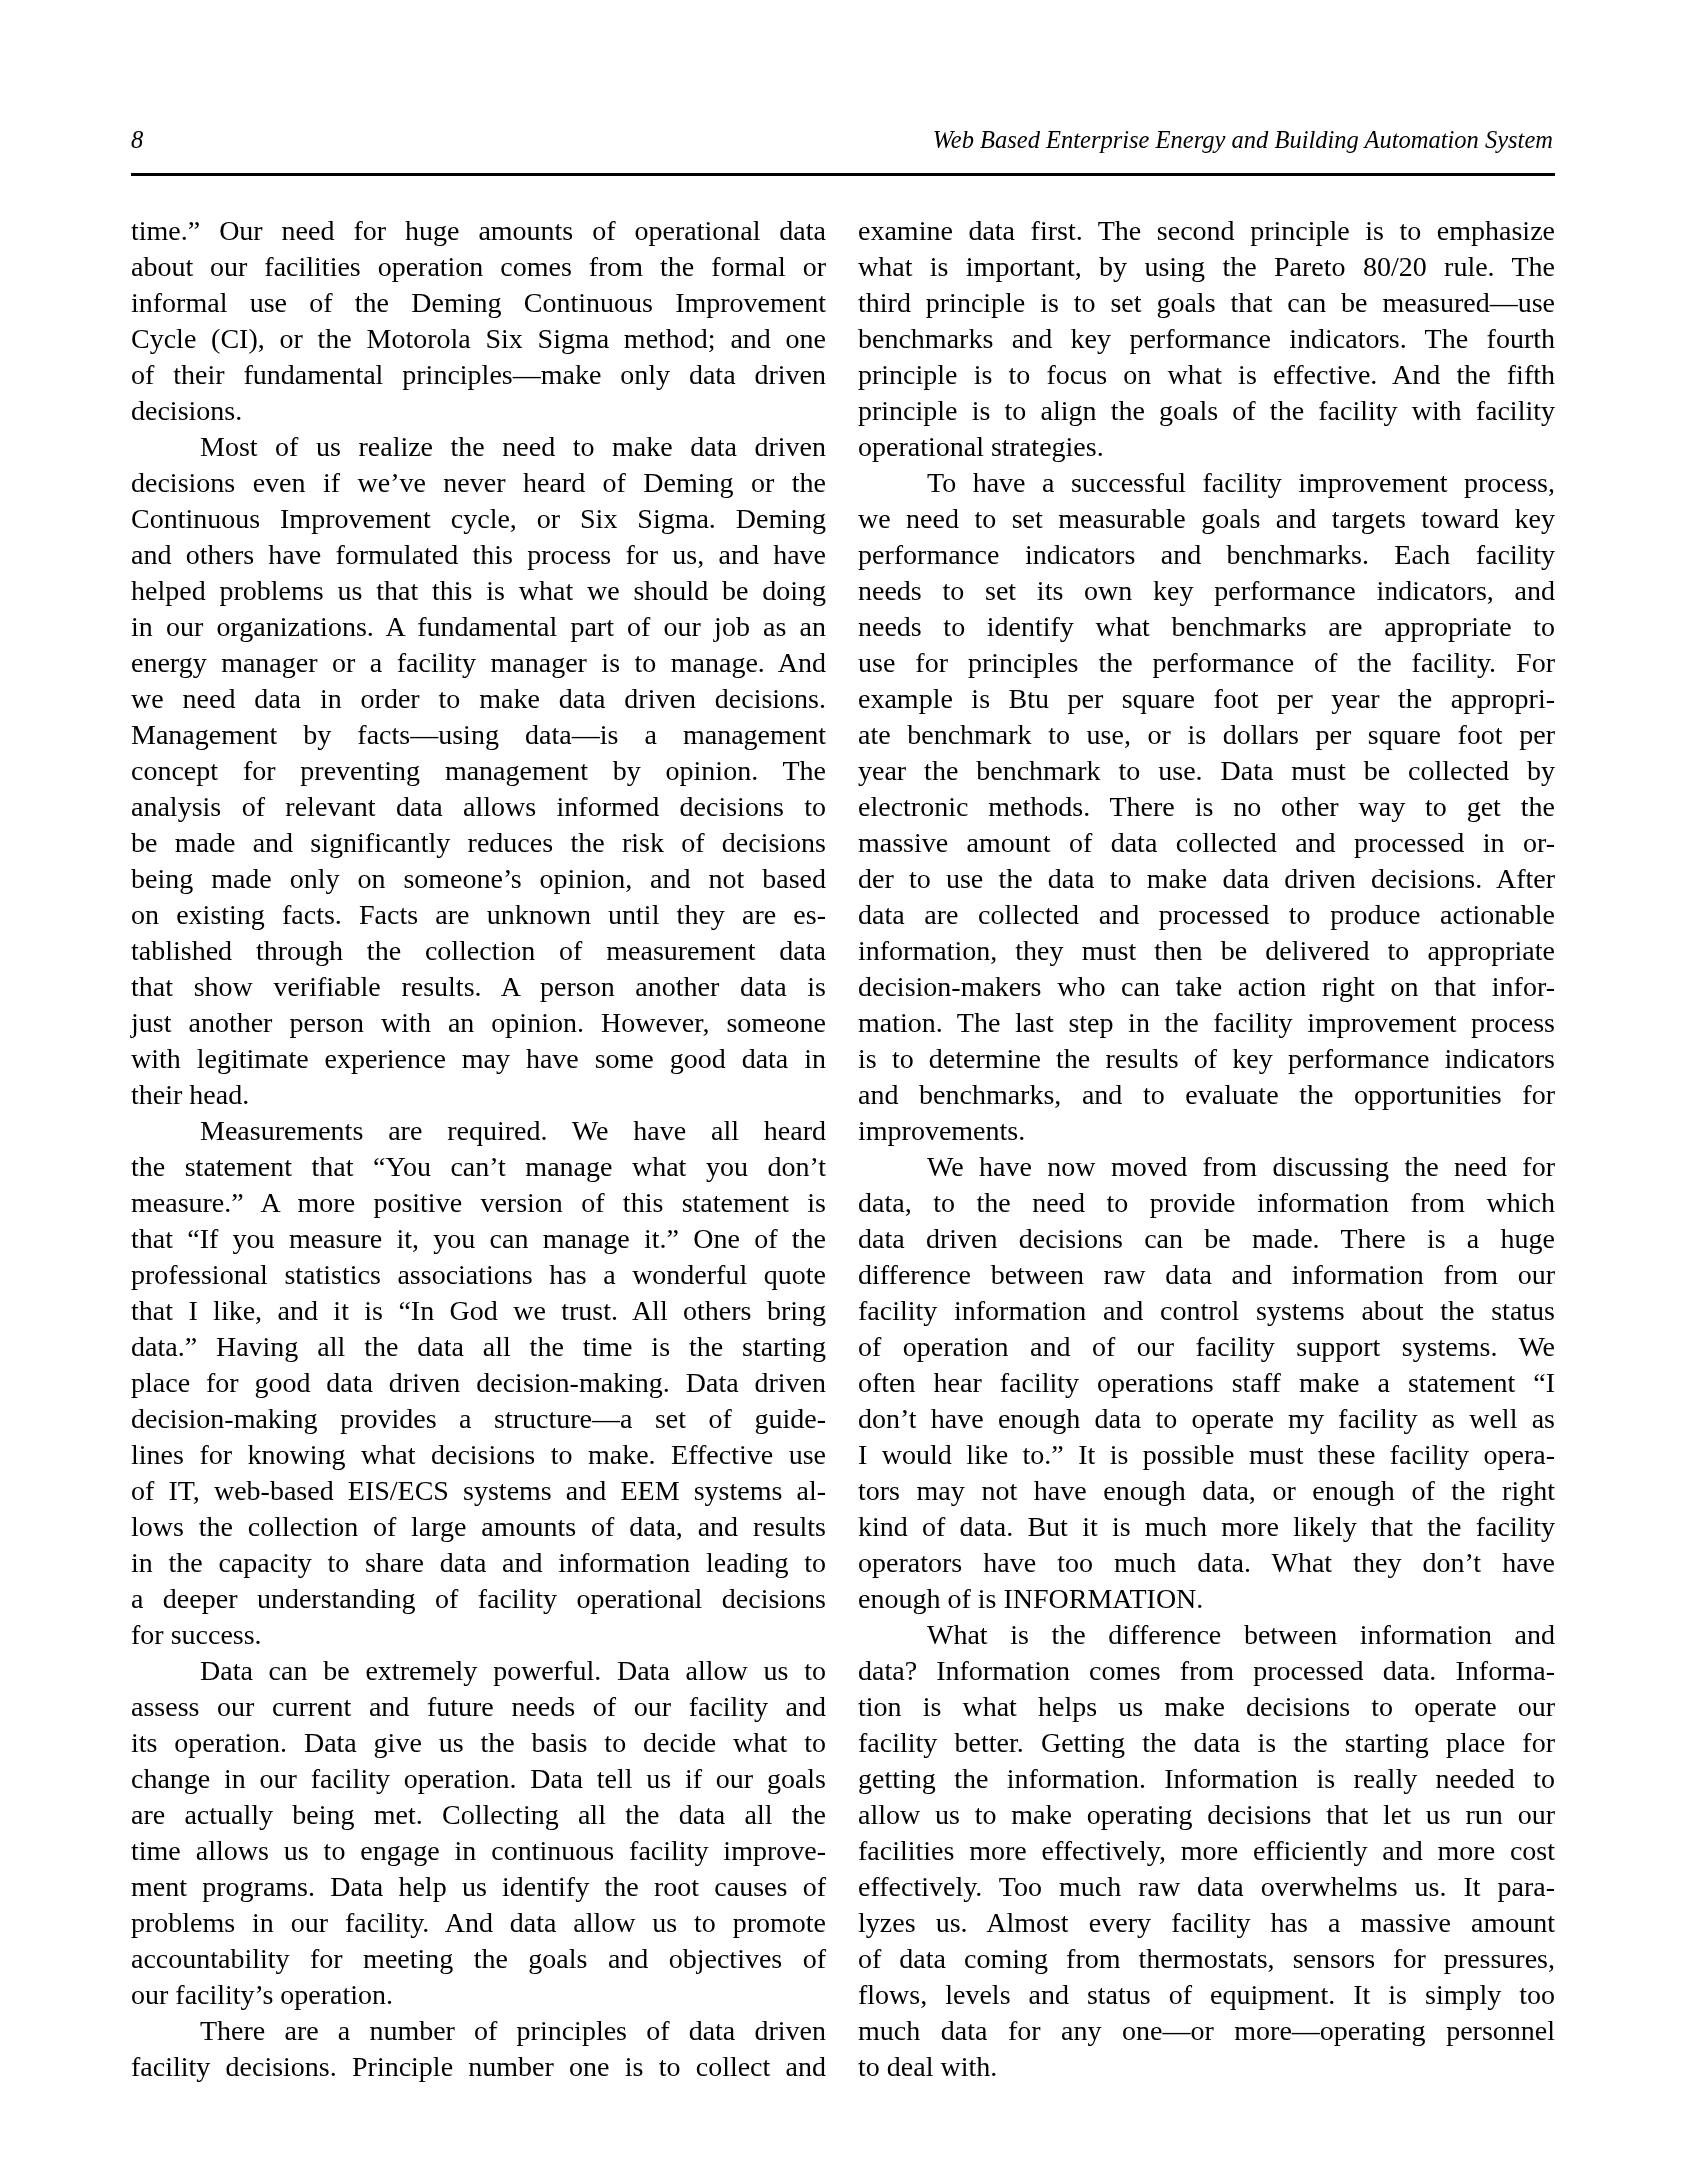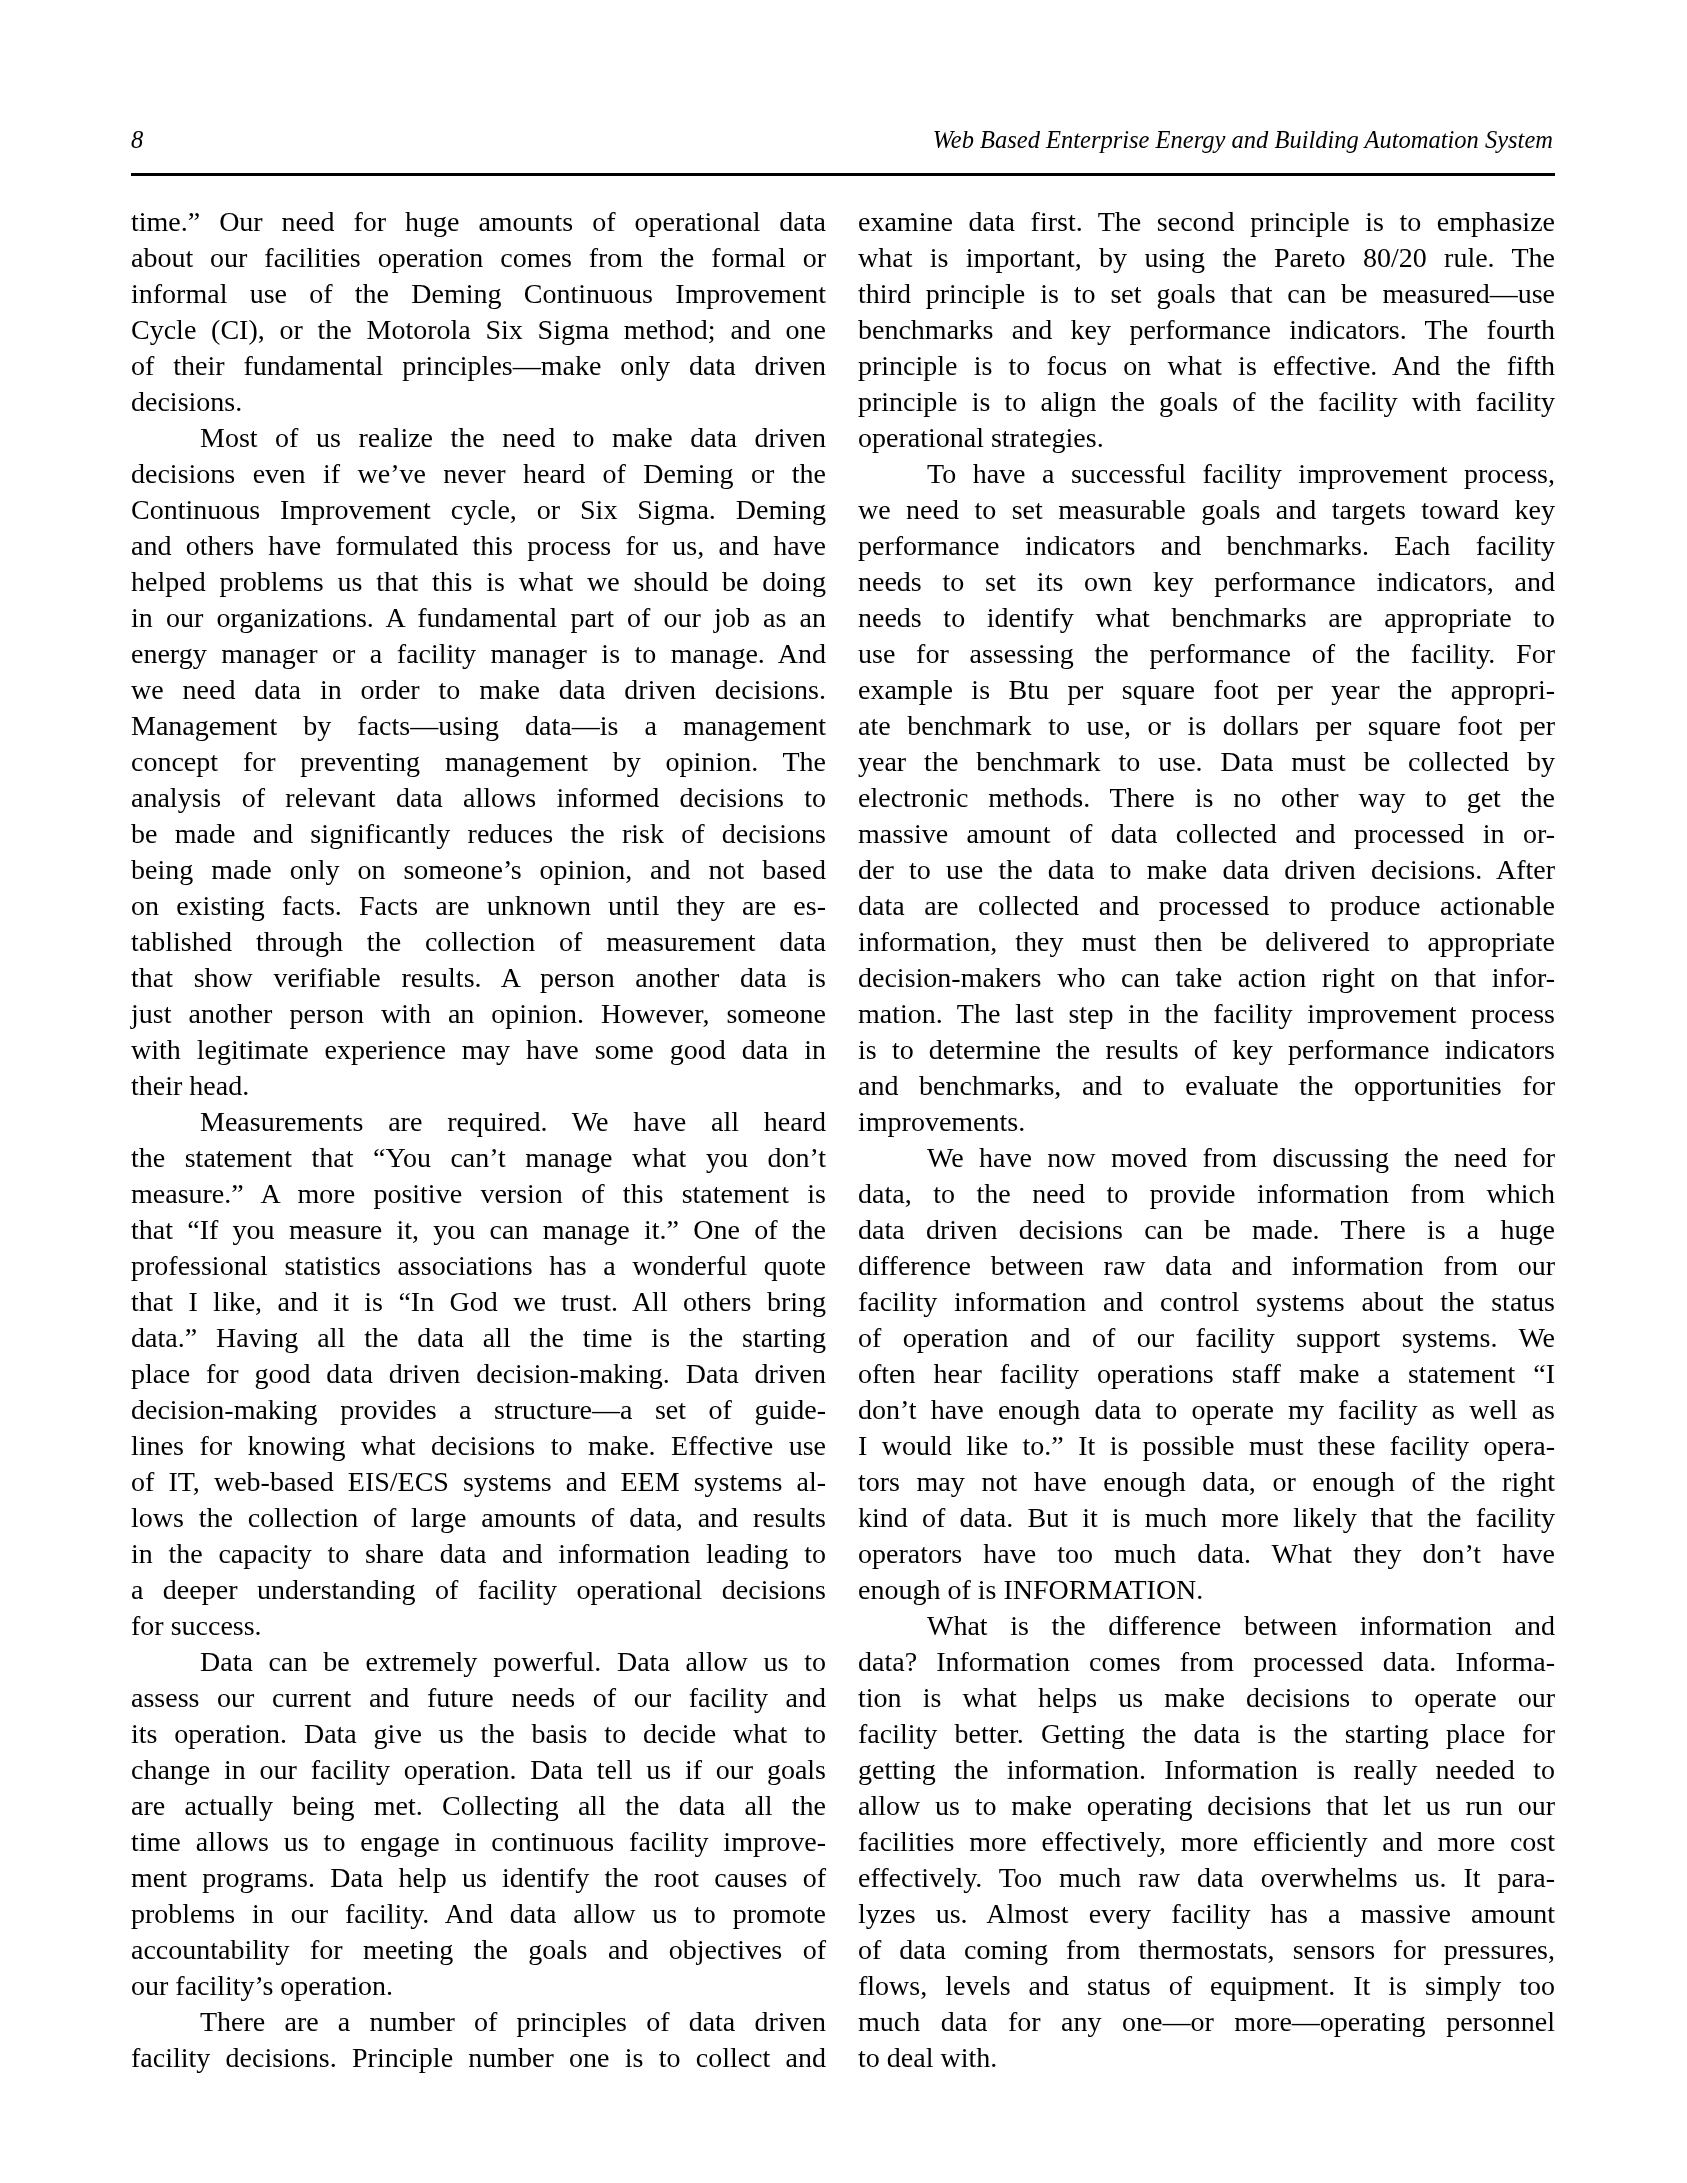--- a/index.html
+++ b/index.html
@@ -40,21 +40,21 @@
     .header-rule {
       position: absolute;
       left: 131px;
       top: 173px;
       width: 1424px;
       height: 3.3px;
       background: #000000;
     }
     .column {
       position: absolute;
-      top: 204px;
+      top: 213px;
       width: 695px;
       font-size: 28px;
     }
     .col-left { left: 131px; }
     .col-right { left: 858px; width: 697px; }
     .line {
       display: block;
       height: 36px;
       line-height: 36px;
       white-space: nowrap;
@@ -151,21 +151,21 @@
       <span class="line">principle is to focus on what is effective. And the fifth</span>
       <span class="line">principle is to align the goals of the facility with facility</span>
       <span class="line last">operational strategies.</span>
     </div>
     <div class="paragraph">
       <span class="line indent">To have a successful facility improvement process,</span>
       <span class="line">we need to set measurable goals and targets toward key</span>
       <span class="line">performance indicators and benchmarks. Each facility</span>
       <span class="line">needs to set its own key performance indicators, and</span>
       <span class="line">needs to identify what benchmarks are appropriate to</span>
-      <span class="line">use for assessing the performance of the facility. For</span>
+      <span class="line">use for principles the performance of the facility. For</span>
       <span class="line">example is Btu per square foot per year the appropri-</span>
       <span class="line">ate benchmark to use, or is dollars per square foot per</span>
       <span class="line">year the benchmark to use. Data must be collected by</span>
       <span class="line">electronic methods. There is no other way to get the</span>
       <span class="line">massive amount of data collected and processed in or-</span>
       <span class="line">der to use the data to make data driven decisions. After</span>
       <span class="line">data are collected and processed to produce actionable</span>
       <span class="line">information, they must then be delivered to appropriate</span>
       <span class="line">decision-makers who can take action right on that infor-</span>
       <span class="line">mation. The last step in the facility improvement process</span>

